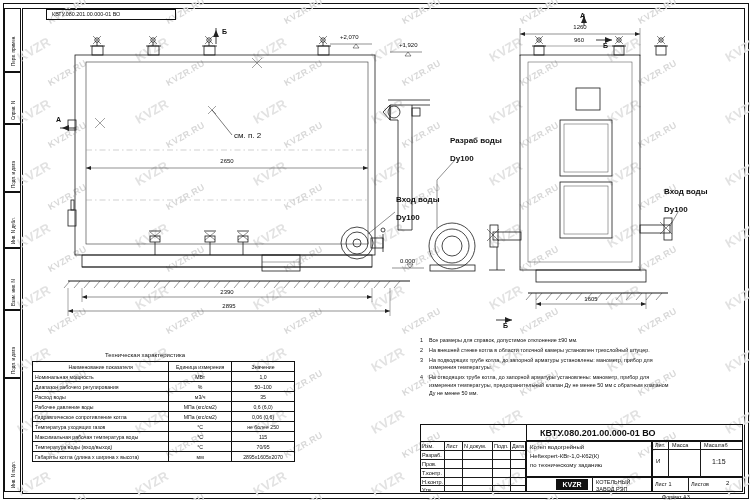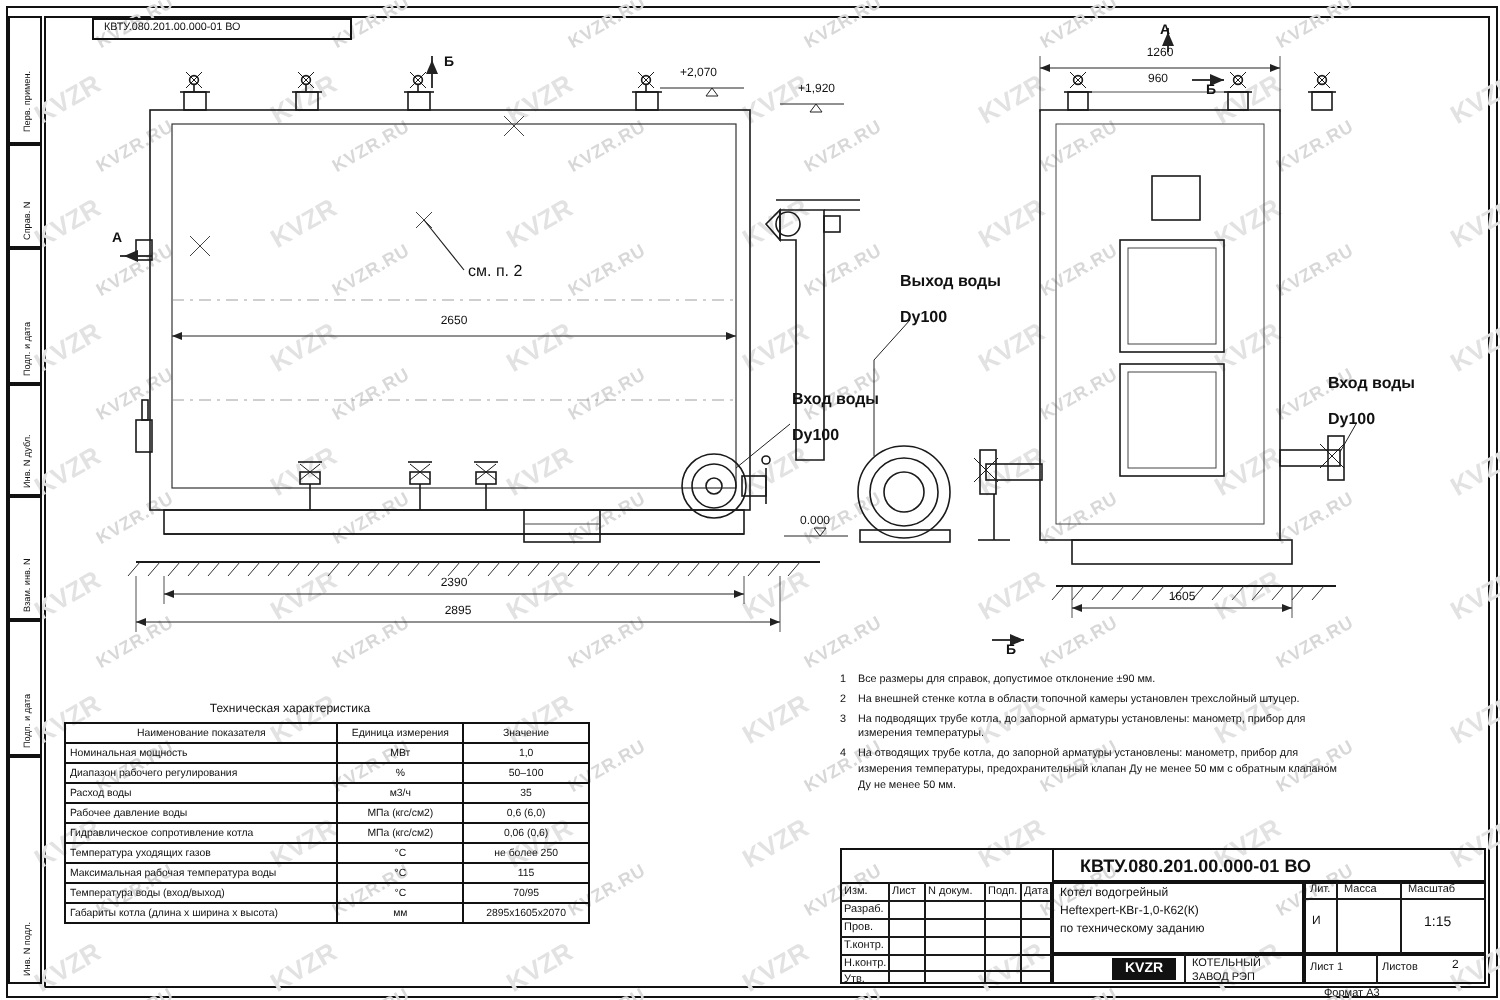--- a/index.html
+++ b/index.html
@@ -444,21 +444,21 @@
   <div class="txt c" style="left:580px;top:24px;">1260</div>
   <div class="txt c" style="left:579px;top:37px;">960</div>
   <div class="txt c" style="left:591px;top:296px;">1605</div>
 
   <div style="position:absolute;left:396px;top:196px;">
     <div class="txt bold" style="position:relative;left:0;top:0;font-size:8px;">Вход воды</div>
     <div class="txt bold" style="position:relative;left:0;top:9px;font-size:8px;">Dy100</div>
   </div>
 
   <div style="position:absolute;left:450px;top:137px;">
-    <div class="txt bold" style="position:relative;left:0;top:0;font-size:8px;">Выход воды</div>
+    <div class="txt bold" style="position:relative;left:0;top:0;font-size:8px;">Разраб воды</div>
     <div class="txt bold" style="position:relative;left:0;top:9px;font-size:8px;">Dy100</div>
   </div>
 
   <div style="position:absolute;left:664px;top:188px;">
     <div class="txt bold" style="position:relative;left:0;top:0;font-size:8px;">Вход воды</div>
     <div class="txt bold" style="position:relative;left:0;top:9px;font-size:8px;">Dy100</div>
   </div>
 
   <div class="notes" style="left:420px;top:337px;">
     <div><span class="n">1</span><span>Все размеры для справок, допустимое отклонение ±90 мм.</span></div>

